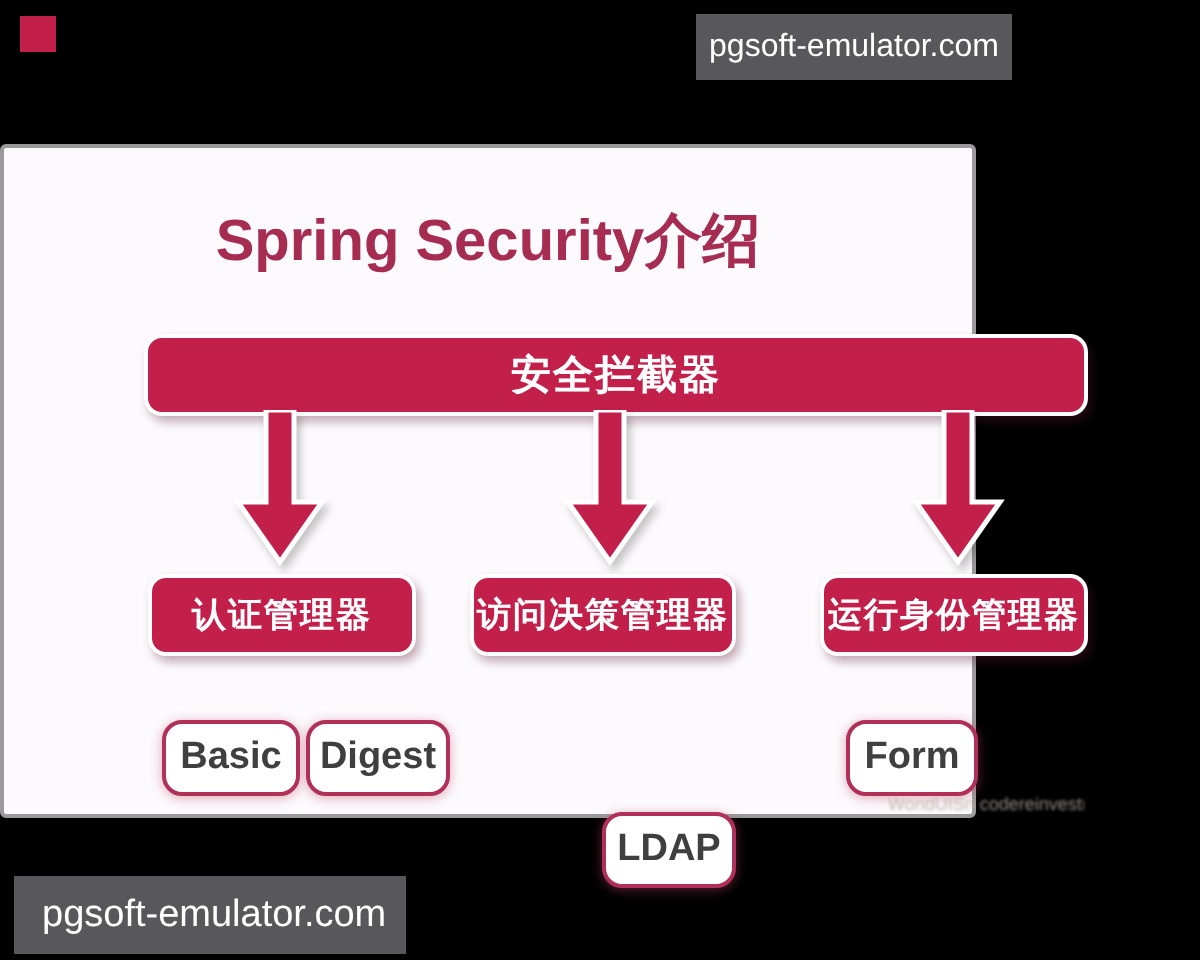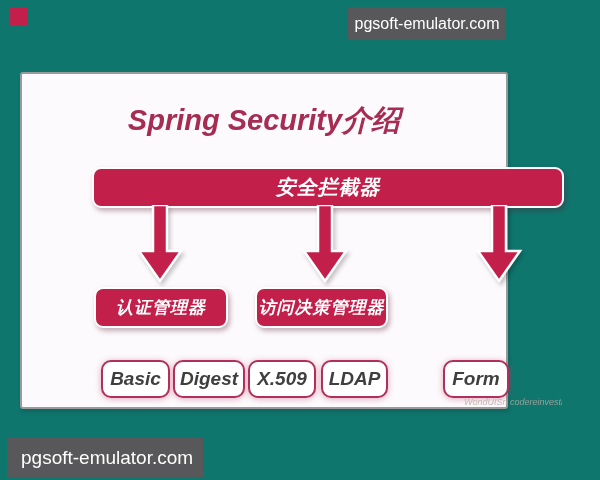--- a/index.html
+++ b/index.html
@@ -7,37 +7,37 @@
     --title:#a62c52;
     --overlay-bg:#58585a;
     --slide-bg:#fcfafc;
     --slide-border:#9a9a9a;
     --method-text:#3f3f3f;
     --method-border:#b13059;
   }
   *{margin:0;padding:0;box-sizing:border-box;}
   html,body{background:#ffffff;}
   body{font-family:"Liberation Sans","DejaVu Sans",sans-serif;}
-  .stage{position:relative;width:600px;height:480px;background:#0f766e;overflow:hidden;}
+  .stage{position:relative;width:600px;height:480px;background:#000000;overflow:hidden;}
 
   
   .red-marker{position:absolute;left:10px;top:8px;width:18px;height:18px;background:var(--accent);}
 
   
   .site-label{position:absolute;background:var(--overlay-bg);color:#ffffff;
     display:flex;align-items:center;white-space:nowrap;}
   .site-label.top-right{left:348px;top:7px;width:158px;height:33px;
     font-size:16px;justify-content:center;}
   .site-label.bottom-left{left:7px;top:438px;width:196px;height:39px;
     font-size:19px;padding-left:14px;}
 
   
-  .slide{position:absolute;left:20px;top:72px;width:488px;height:337px;
+  .slide{position:absolute;left:0;top:72px;width:488px;height:337px;
     background:var(--slide-bg);border:2px solid var(--slide-border);border-radius:3px;
-    box-shadow:1px 3px 4px rgba(0,0,0,0.15);font-style:italic;}
+    box-shadow:1px 3px 4px rgba(0,0,0,0.15);}
 
   .slide-title{position:absolute;left:0;top:97px;width:100%;text-align:center;
     font-size:29px;font-weight:bold;color:var(--title);letter-spacing:0px;}
   
   .slide .slide-title{top:27px;}
 
   .banner{position:absolute;left:70px;top:93px;width:472px;height:41px;
     background:var(--accent);border:2px solid #ffffff;border-radius:9px;
     box-shadow:2px 3px 5px rgba(90,30,50,0.35);
     display:flex;align-items:center;justify-content:center;}
@@ -59,21 +59,21 @@
   .manager-box.m3{left:408px;width:134px;}
 
   .method-box{position:absolute;top:286px;height:38px;
     background:#ffffff;border:2px solid var(--method-border);border-radius:10px;
     box-shadow:0 1px 6px rgba(195,70,110,0.45);
     display:flex;align-items:center;justify-content:center;
     color:var(--method-text);font-size:19px;font-weight:bold;white-space:nowrap;}
   .method-box.b1{left:79px;width:69px;}
   .method-box.b2{left:151px;width:72px;}
   .method-box.b3{left:226px;width:68px;}
-  .method-box.b4{left:299px;width:67px;}
+  .method-box.b4{left:299px;width:67px;margin-top:46px;}
   .method-box.b5{left:373px;width:66px;margin-left:48px;}
 
   .faint-watermark{position:absolute;left:442px;top:323px;width:98px;height:12px;
     font-size:9px;color:#b7aca4;opacity:0.8;filter:blur(0.7px);
     white-space:nowrap;overflow:hidden;}
 </style>
 </head>
 <body>
 
 <div class="stage">
@@ -95,24 +95,24 @@
     </svg>
     <svg class="arrow a2" viewBox="0 0 48 80" xmlns="http://www.w3.org/2000/svg">
       <polygon points="17,0 31,0 31,46 45,46 24,76 3,46 17,46" style="fill:var(--accent)" stroke="#ffffff" stroke-width="2.5"></polygon>
     </svg>
     <svg class="arrow a3" viewBox="0 0 48 80" xmlns="http://www.w3.org/2000/svg">
       <polygon points="17,0 31,0 31,46 45,46 24,76 3,46 17,46" style="fill:var(--accent)" stroke="#ffffff" stroke-width="2.5"></polygon>
     </svg>
 
     <div class="manager-box m2">访问决策管理器</div>
     <div class="manager-box m1">认证管理器</div>
+    <div class="manager-box m3">运行身份管理器</div>
 
     <div class="method-box b2">Digest</div>
     <div class="method-box b1">Basic</div>
-    <div class="method-box b3">X.509</div>
     <div class="method-box b4">LDAP</div>
     <div class="method-box b5">Form</div>
 
     <div class="faint-watermark">WondUISn codereinvestr 4245A7</div>
   </div>
 
   <div class="site-label bottom-left">pgsoft-emulator.com</div>
 
 </div>
 

